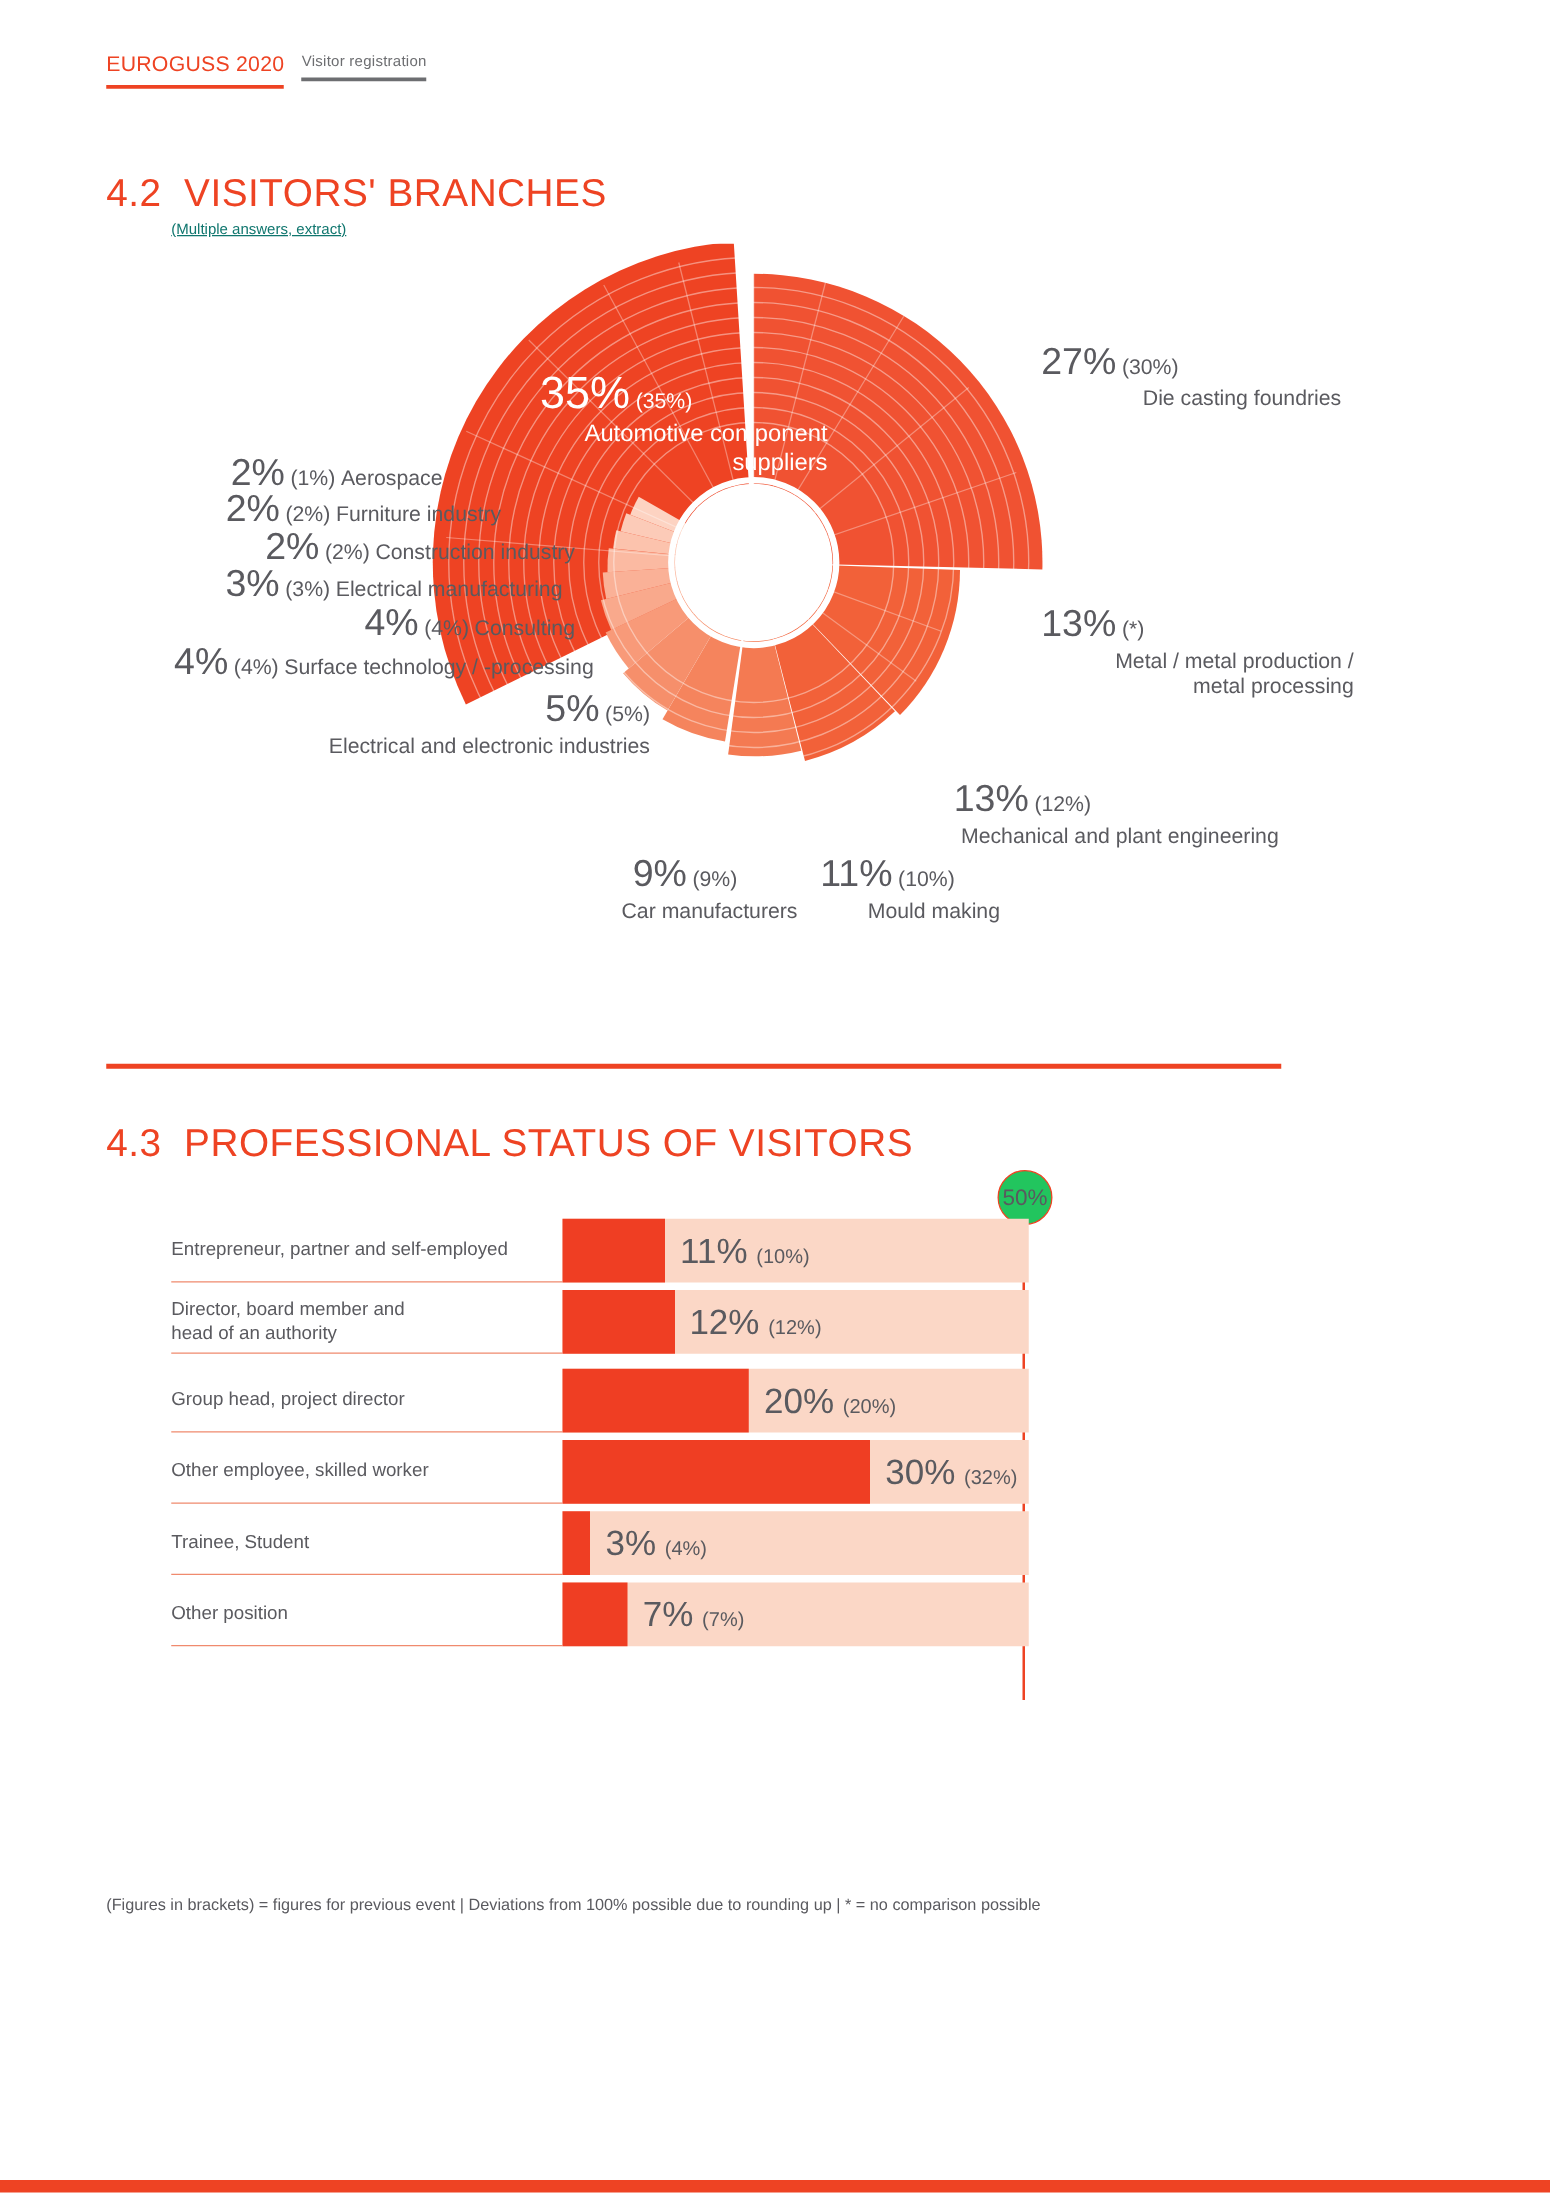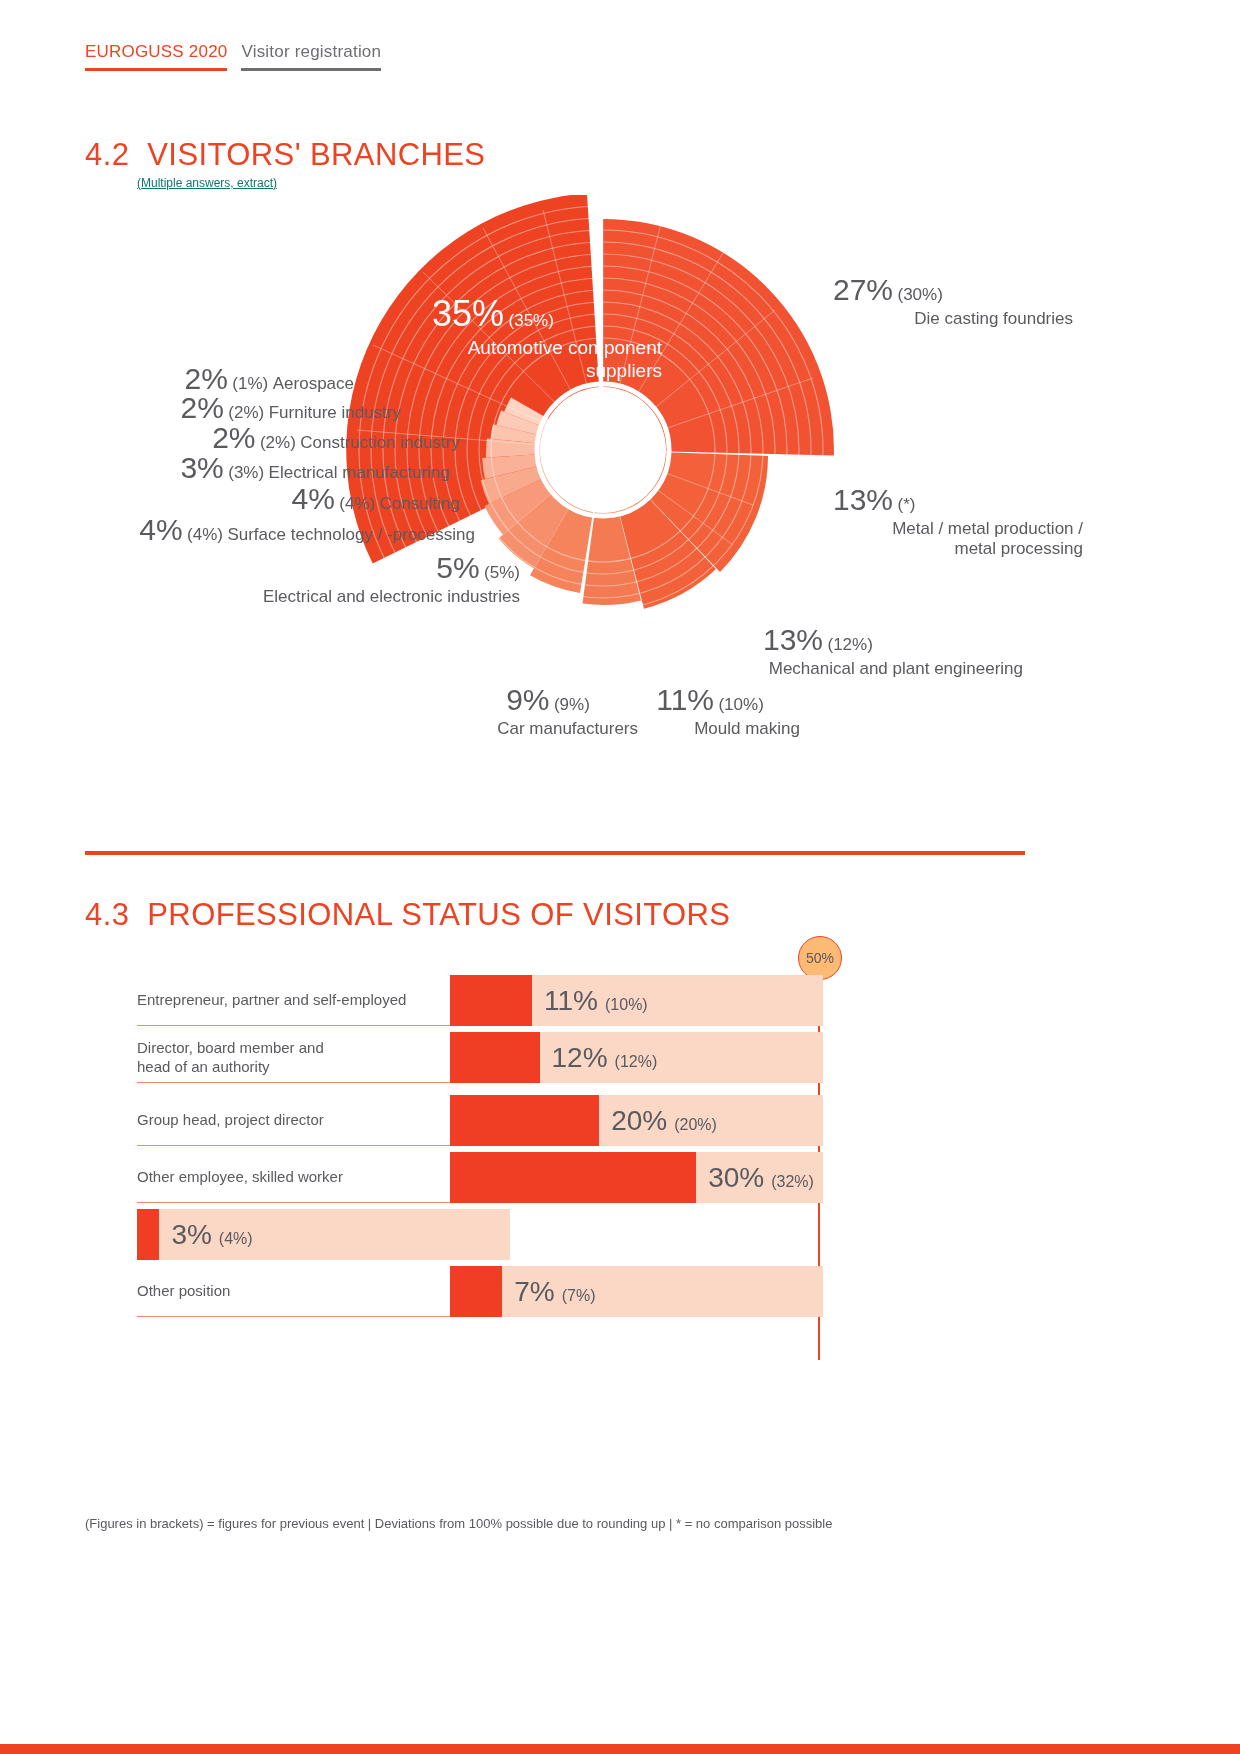--- a/index.html
+++ b/index.html
@@ -13,21 +13,21 @@
   }
   .page{position:absolute;inset:0;}
 
   
   .header{position:absolute;left:85px;top:42px;display:flex;align-items:flex-start;}
   .hdr-brand{
     font-size:17px;color:#ee4323;letter-spacing:.2px;
     padding-bottom:6px;border-bottom:3px solid #ee4323;
   }
   .hdr-sub{
-    font-size:17px;color:#6d6e71;letter-spacing:.2px;margin-left:14px;
+    font-size:12px;color:#6d6e71;letter-spacing:.2px;margin-left:14px;
     padding-bottom:6px;border-bottom:3px solid #6d6e71;
   }
 
   
   .sec-title{position:absolute;color:#ee4323;font-size:31px;font-weight:400;letter-spacing:.4px;white-space:nowrap;}
   .sec-title .num{margin-right:18px;}
   #sec42{left:85px;top:137px;}
   #sec43{left:85px;top:897px;}
   .sec-sub{position:absolute;left:137px;top:176px;font-size:12px;color:#0f766e;text-decoration:underline;}
 
@@ -67,23 +67,23 @@
   .barrow .val{
     position:absolute;display:flex;align-items:baseline;
     white-space:nowrap;color:#5a5a5f;
   }
   .barrow .val .big{font-size:28px;}
   .barrow .val .paren{font-size:16px;margin-left:7px;}
   .rowgap{height:6px;}
 
   .axis-bubble{
     position:absolute;left:798px;top:936px;width:42px;height:42px;
-    border-radius:50%;border:1.6px solid #ee4323;background:#fdba74;
+    border-radius:50%;border:1.6px solid #ee4323;background:#22c55e;
     display:flex;align-items:center;justify-content:center;
-    font-size:14px;color:#5a5a5f;
+    font-size:18px;color:#5a5a5f;
   }
   .axis-line{position:absolute;left:818px;top:978px;width:1.6px;height:382px;background:#ee4323;}
 
   
   .footnote{position:absolute;left:85px;top:1516px;font-size:13px;color:#5a5a5f;}
   .footbar{position:absolute;left:0;bottom:0;width:100%;height:10px;background:#ee4323;}
 </style>
 </head>
 <body>
 
@@ -307,20 +307,23 @@
         <div class="track">
           <div class="fill" style="width: 66%;"></div>
           <div class="val" style="left: calc(66% + 12px);">
             <span class="big">30%</span>
             <span class="paren">(32%)</span>
           </div>
         </div>
       </div>
       <div class="rowgap"></div>
       <div class="barrow">
+        <div class="lab">
+          <div>Trainee, Student</div>
+        </div>
         <div class="track">
           <div class="fill" style="width: 6%;"></div>
           <div class="val" style="left: calc(6% + 12px);">
             <span class="big">3%</span>
             <span class="paren">(4%)</span>
           </div>
         </div>
       </div>
       <div class="rowgap"></div>
       <div class="barrow">

